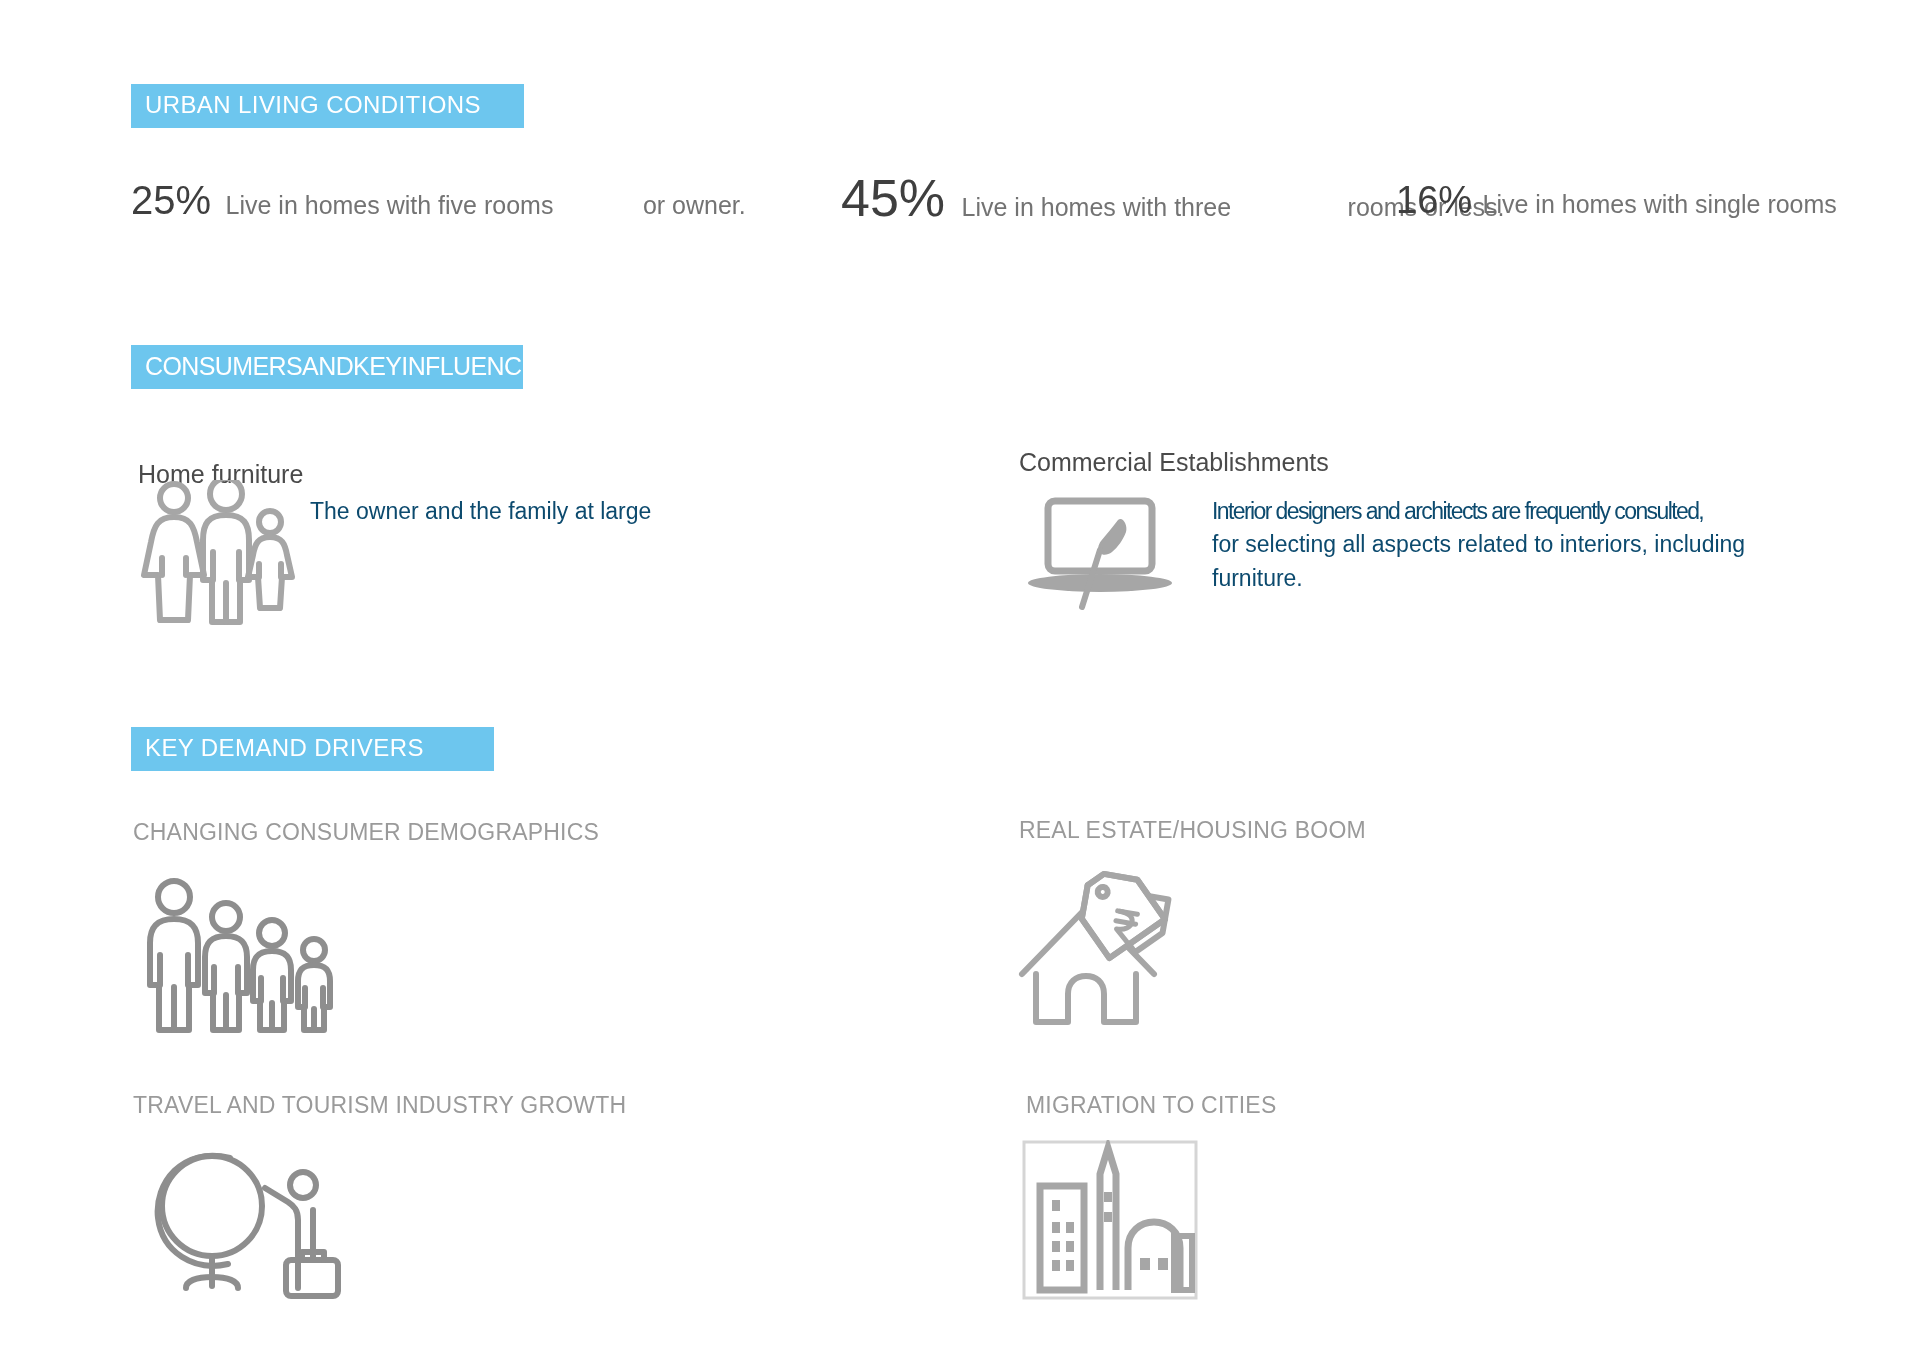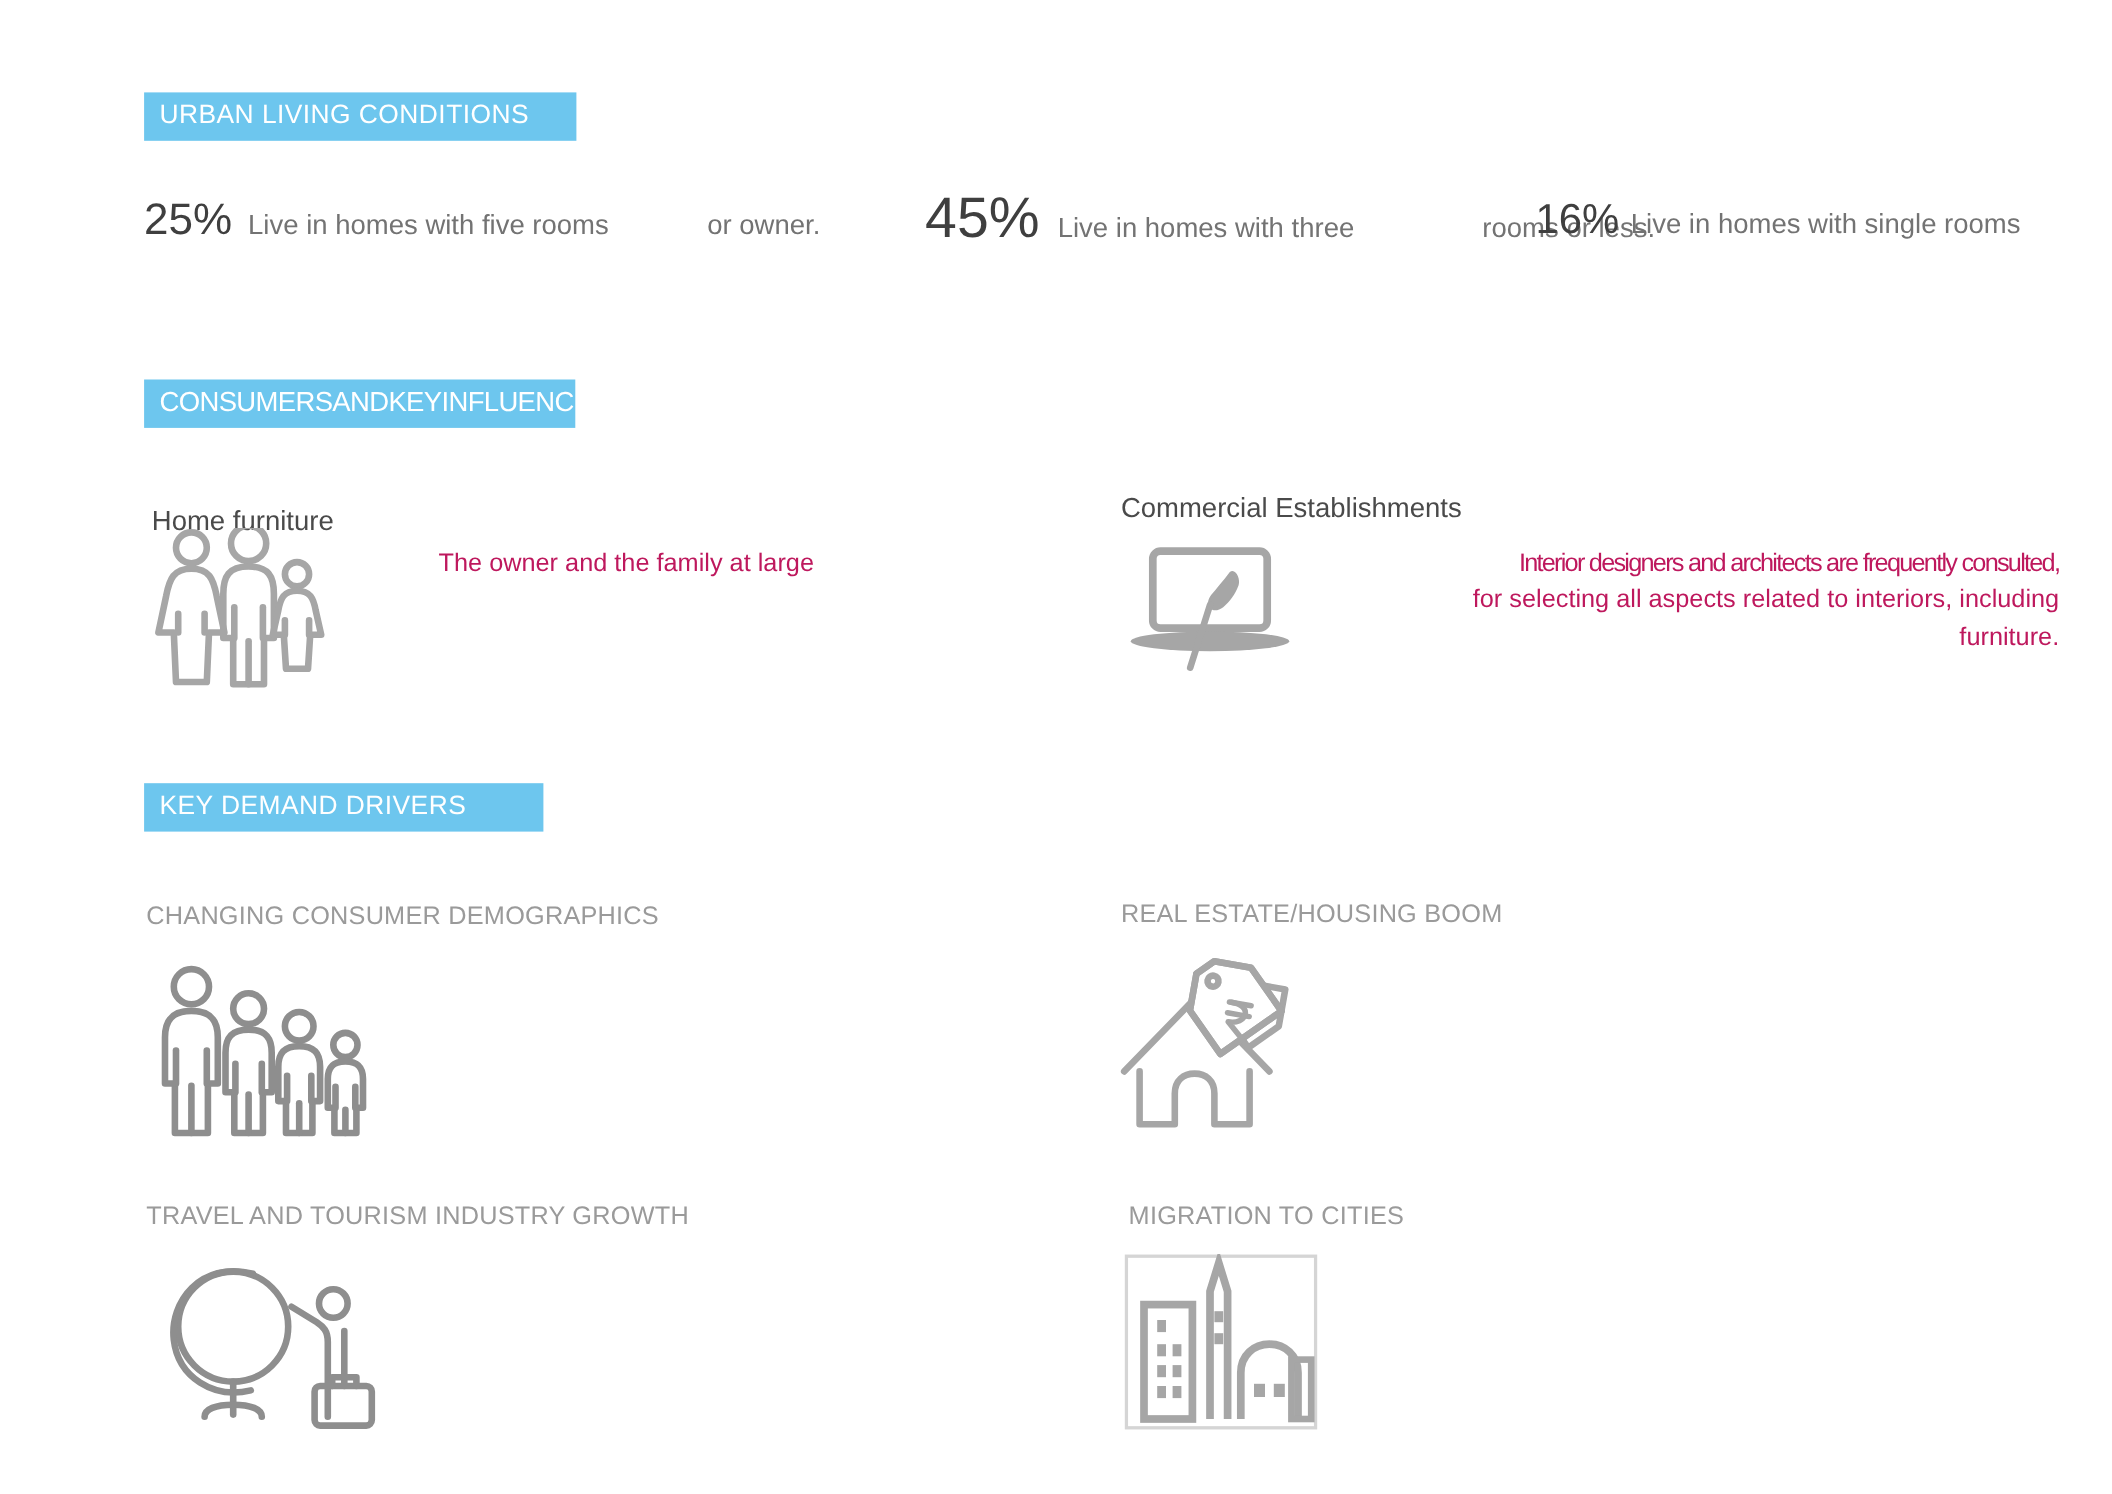--- a/index.html
+++ b/index.html
@@ -64,24 +64,23 @@
     color: #9a9a9a;
     font-size: 23px;
     letter-spacing: 0.2px;
     line-height: 1.1;
     white-space: nowrap;
   }
 
   
   .body-copy {
     position: absolute;
-    color: #be185d;
+    color: #0c4a6e;
     font-size: 23px;
     line-height: 1.45;
-    text-align: right;
   }
   .body-copy .squeeze { letter-spacing: -1.6px; }
 
   
   .icon-box {
     position: absolute;
   }
   .icon-box svg { display: block; }
 </style>
 </head>
@@ -149,21 +148,21 @@
       <path d="M78 55 L60 112" stroke="#a6a6a6" stroke-width="6" stroke-linecap="round"></path>
     </svg>
   </div>
 
   <div class="body-copy" style="left:1212px; top:495px; width:660px;">
     <span class="squeeze">Interior designers and architects are frequently consulted,</span><br>
     <span>for selecting all aspects related  to  interiors,  including</span><br>
     <span>furniture.</span>
   </div>
 
-  <div class="section-pill" style="left:131px; top:712px; width:363px; height:44px; font-size:24px; padding-top:9px;">KEY DEMAND DRIVERS</div>
+  <div class="section-pill" style="left:131px; top:727px; width:363px; height:44px; font-size:24px; padding-top:9px;">KEY DEMAND DRIVERS</div>
 
   <div class="driver-head" style="left:133px; top:820px;">CHANGING CONSUMER DEMOGRAPHICS</div>
 
   <div class="icon-box" style="left:138px; top:875px;">
     <svg width="200" height="160" viewBox="0 0 200 160" fill="none" stroke="#8e8e8e" stroke-width="6" stroke-linecap="round" stroke-linejoin="round">
 
       <circle cx="36" cy="22" r="16"></circle>
       <path d="M36 44 C18 44 12 53 12 68 L12 110 L21 110 L21 155 L51 155 L51 110 L60 110 L60 68 C60 53 54 44 36 44 Z"></path>
       <path d="M22 80 L22 110"></path>
       <path d="M50 80 L50 110"></path>

